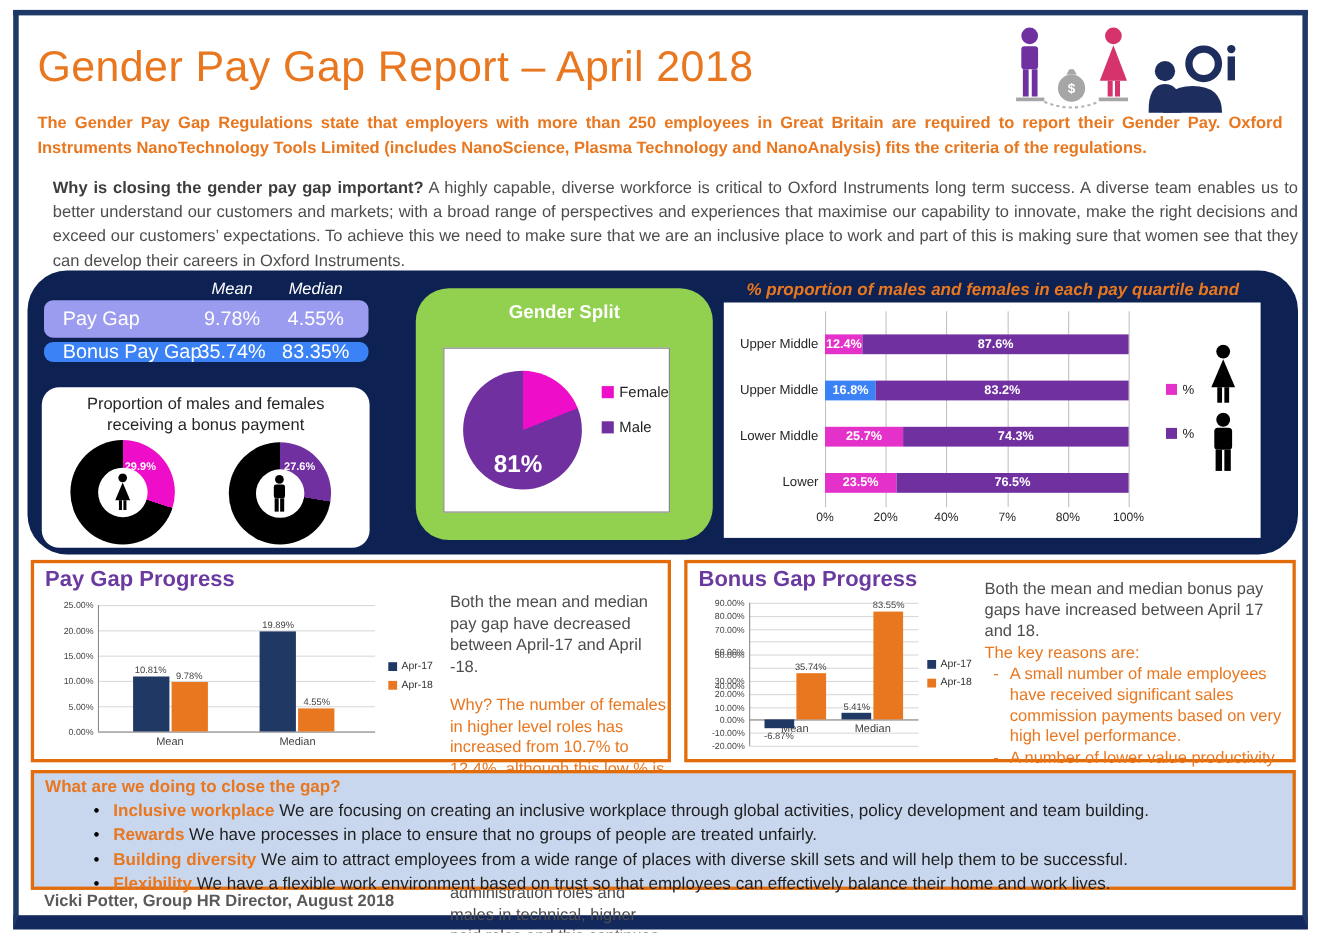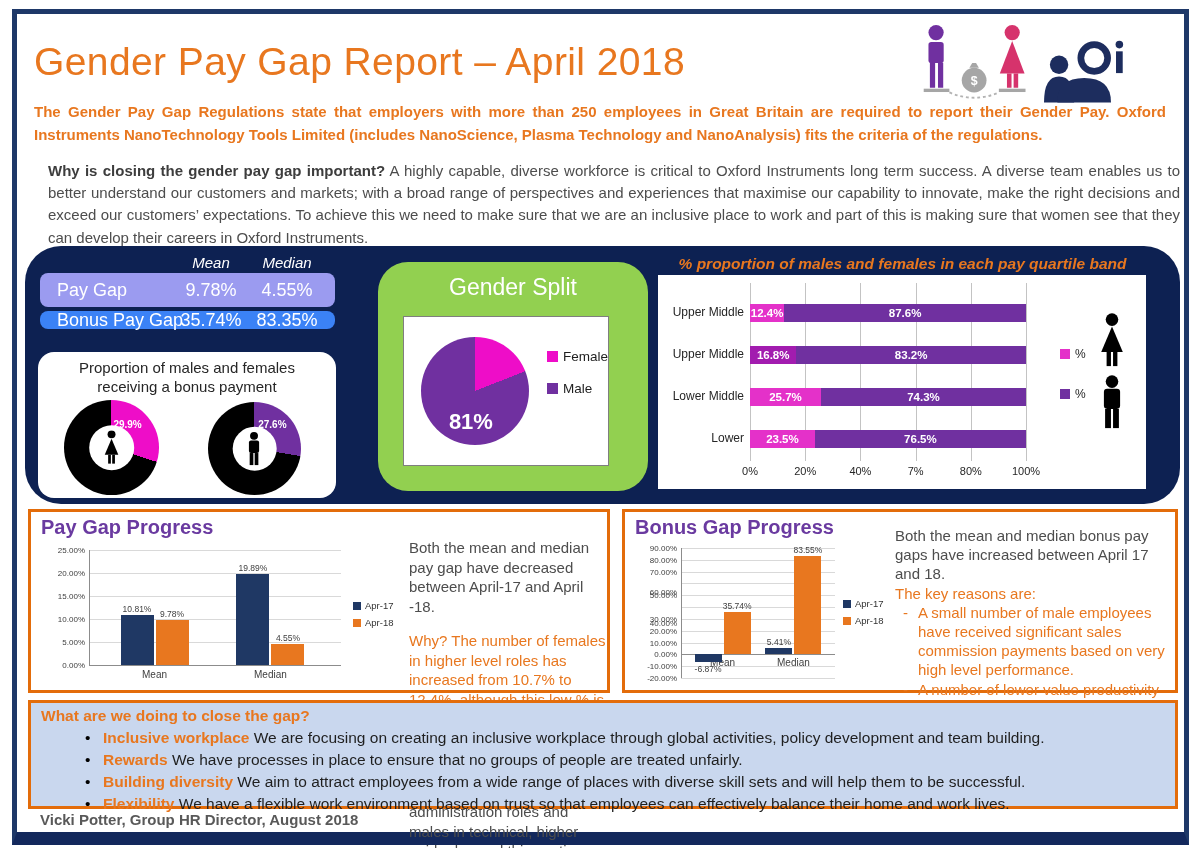--- a/index.html
+++ b/index.html
@@ -27,21 +27,21 @@
   .row-pay{top:27px;height:34px;background:#9b9bf0}
   .row-bonus{top:65px;height:18px;background:#3b82f6}
 
   .bonusbox{left:13px;top:106px;width:298px;height:146px;background:#fff;border-radius:16px}
   .bonusbox .bt{width:100%;text-align:center;font-size:15px;color:#262626;line-height:1.25}
   .donut{border-radius:50%}
   .donut-hole{position:absolute;left:50%;top:50%;transform:translate(-50%,-50%);width:48%;height:48%;background:#fff;border-radius:50%;display:flex;align-items:center;justify-content:center;color:#000}
   .donut-label{position:absolute;color:#fff;font-size:10px;font-weight:bold;white-space:nowrap}
 
   .greenbox{left:353px;top:16px;width:270px;height:229px;background:#92d050;border-radius:30px}
-  .greenbox .gt{width:100%;text-align:center;color:#fff;font-size:23px;font-weight:400;top:12px;position:absolute}
+  .greenbox .gt{width:100%;text-align:center;color:#fff;font-size:17px;font-weight:700;top:12px;position:absolute}
   .gchart{position:absolute;left:25px;top:54px;width:206px;height:150px;background:#fff;border:1px solid #7f7f7f}
   .pie{position:absolute;left:17px;top:20px;width:108px;height:108px;border-radius:50%}
   .pie-label{position:absolute;color:#fff;font-weight:600}
   .leg-item{position:absolute;display:flex;align-items:center;gap:5px;font-size:13.5px;color:#1f1f1f}
   .leg-sq{width:11px;height:11px;display:inline-block}
 
   .qtitle{left:615px;top:9px;width:525px;text-align:center;color:#e8771f;font-size:15.5px;font-weight:bold;font-style:italic}
   .qbox{left:633px;top:29px;width:488px;height:214px;background:#fff}
   .qcat{position:absolute;width:86px;text-align:right;font-size:12px;color:#262626}
   .qseg{position:absolute;height:18px;display:flex;align-items:center;justify-content:center;color:#fff;font-size:11.5px;font-weight:600;white-space:nowrap}
@@ -225,21 +225,21 @@
       <div class="qgrid" style="left: 257.6px; top: 8px; height: 178px; position: absolute;"></div>
       <div class="qtick" style="left: 235.6px; top: 190px; position: absolute;">7%</div>
       <div class="qgrid" style="left: 312.8px; top: 8px; height: 178px; position: absolute;"></div>
       <div class="qtick" style="left: 290.8px; top: 190px; position: absolute;">80%</div>
       <div class="qgrid" style="left: 368px; top: 8px; height: 178px; position: absolute;"></div>
       <div class="qtick" style="left: 346px; top: 190px; position: absolute;">100%</div>
       <div class="qcat" style="left: 0px; top: 30px; position: absolute;">Upper Middle</div>
       <div class="qseg" style="left: 92px; top: 29px; width: 34.224px; background: rgb(228, 49, 201); position: absolute;">12.4%</div>
       <div class="qseg" style="left: 126.224px; top: 29px; width: 241.776px; background: rgb(112, 48, 160); position: absolute;">87.6%</div>
       <div class="qcat" style="left: 0px; top: 72px; position: absolute;">Upper Middle</div>
-      <div class="qseg" style="left: 92px; top: 71px; width: 46.368px; background: #a21caf; position: absolute; text-align: center;">16.8%</div>
+      <div class="qseg" style="left: 92px; top: 71px; width: 46.368px; background: #3b82f6; position: absolute; text-align: center;">16.8%</div>
       <div class="qseg" style="left: 138.368px; top: 71px; width: 229.632px; background: rgb(112, 48, 160); position: absolute;">83.2%</div>
       <div class="qcat" style="left: 0px; top: 114px; position: absolute;">Lower Middle</div>
       <div class="qseg" style="left: 92px; top: 113px; width: 70.932px; background: rgb(228, 49, 201); position: absolute;">25.7%</div>
       <div class="qseg" style="left: 162.932px; top: 113px; width: 205.068px; background: rgb(112, 48, 160); position: absolute;">74.3%</div>
       <div class="qcat" style="left: 0px; top: 156px; position: absolute;">Lower</div>
       <div class="qseg" style="left: 92px; top: 155px; width: 64.86px; background: rgb(228, 49, 201); position: absolute;">23.5%</div>
       <div class="qseg" style="left: 156.86px; top: 155px; width: 211.14px; background: rgb(112, 48, 160); position: absolute;">76.5%</div>
     </div>
 </div>
 

